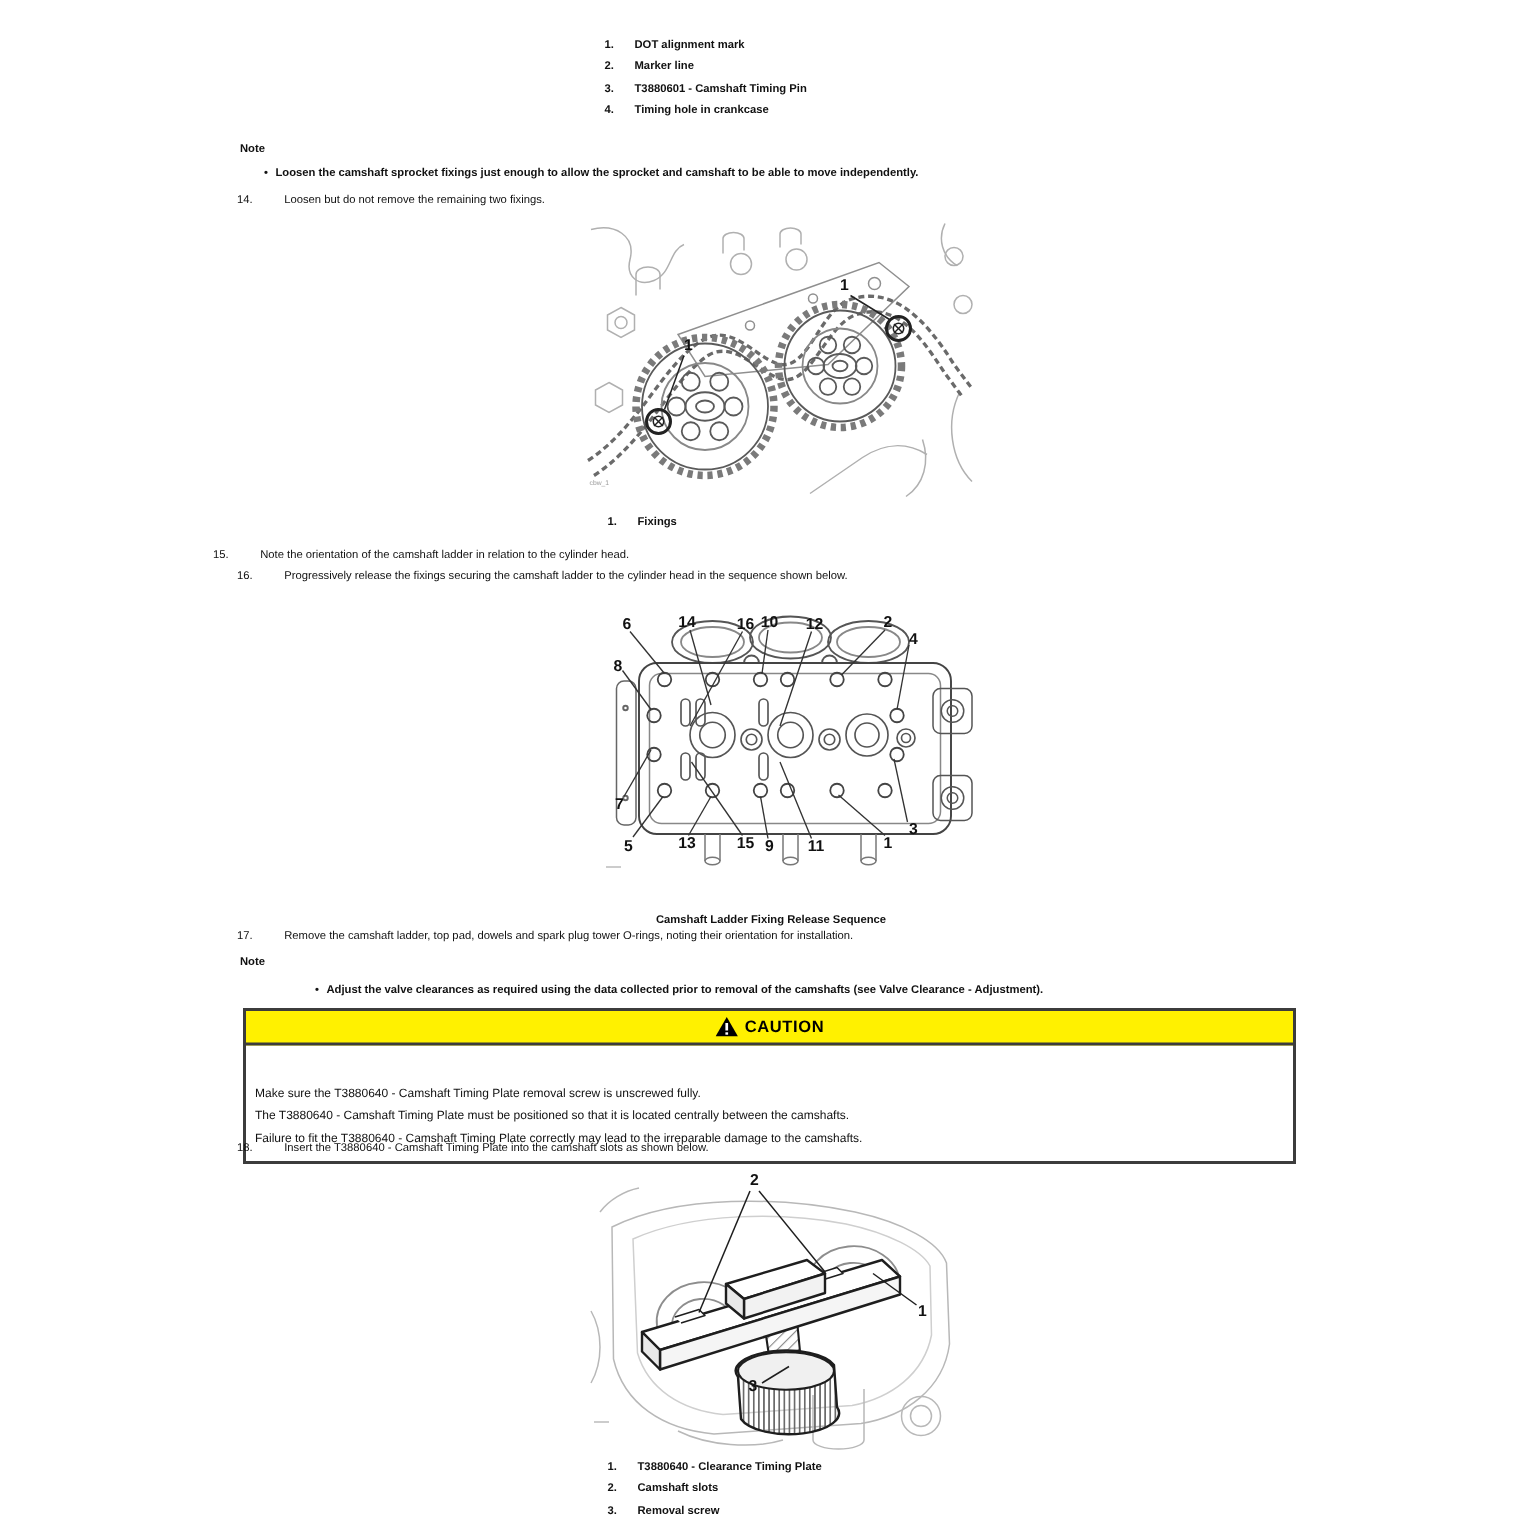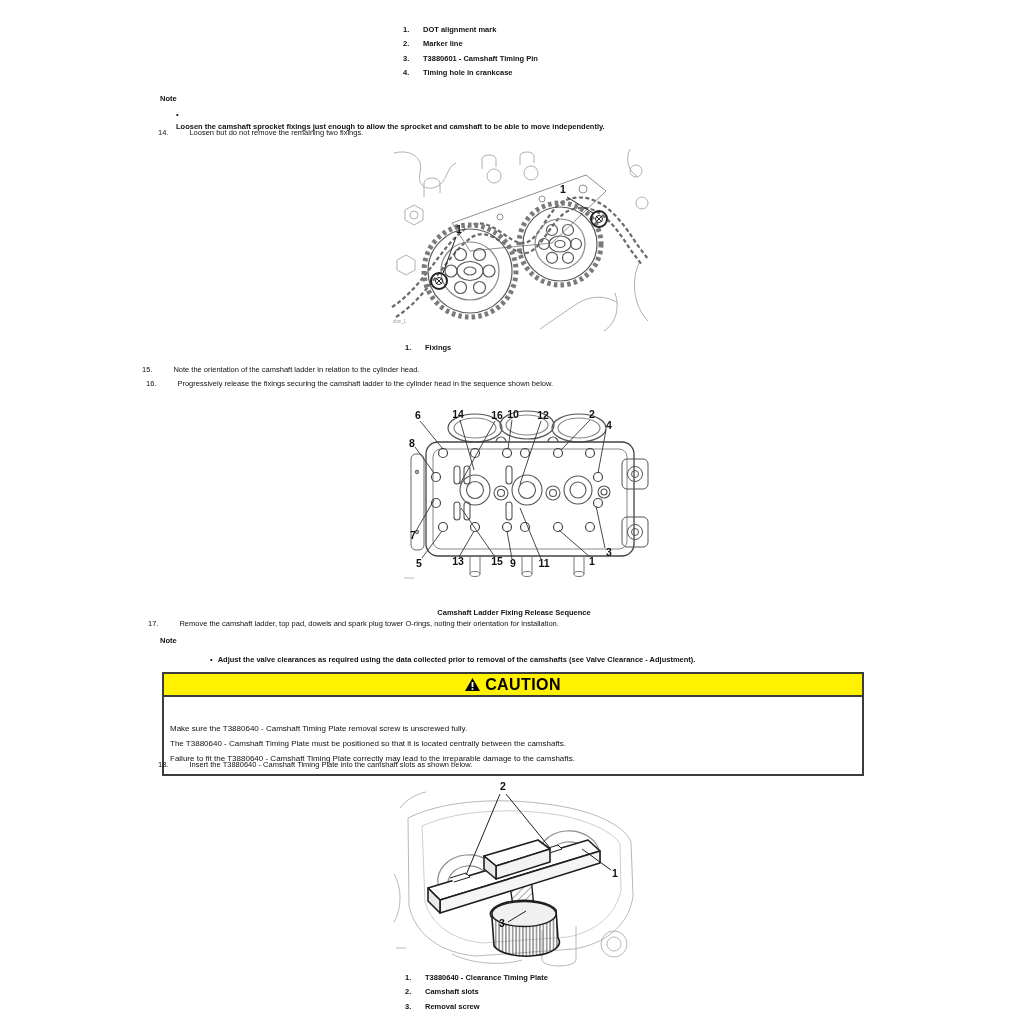--- a/index.html
+++ b/index.html
@@ -17,21 +17,21 @@
   .bullet{display:flex;font-weight:bold;font-size:7.5px;line-height:12px;white-space:nowrap;}
   .bullet .dot{margin-right:5px;}
   .bullet .dot::before{content:"\2022";}
   
   .fig-caption{display:flex;font-weight:bold;font-size:7.5px;white-space:nowrap;}
   .fig-caption .num{width:20px;}
   .fig-caption-center{width:708px;text-align:center;font-weight:bold;font-size:7.5px;margin-top:13px;}
   
   .caution{position:absolute;left:162px;top:672px;width:702px;border:2px solid #3c3c3c;background:#fff;box-sizing:border-box;}
   .caution-header{background:#FFF100;border-bottom:2px solid #3c3c3c;height:21px;display:flex;align-items:center;justify-content:center;gap:5px;}
-  .caution-title{font-weight:bold;font-size:16px;letter-spacing:0.4px;color:#000;}
+  .caution-title{font-weight:bold;font-size:11px;letter-spacing:0.4px;color:#000;}
   .caution-body{padding:24px 6px 8px 6px;}
   .caution-line{font-size:8px;line-height:15px;white-space:nowrap;}
   
   svg text.co{font-family:"Liberation Sans",sans-serif;font-weight:bold;font-size:10.5px;fill:#111;text-anchor:middle;}
   svg text.code{font-family:"Liberation Sans",sans-serif;font-size:4.5px;fill:#9a9a9a;text-anchor:start;}
 </style>
 </head>
 <body>
 
 <div id="page">
@@ -49,21 +49,21 @@
       <span class="num">3.</span>
       <span>T3880601 - Camshaft Timing Pin</span>
     </div>
     <div class="row">
       <span class="num">4.</span>
       <span>Timing hole in crankcase</span>
     </div>
   </div>
 
   <div class="abs note-h" style="left:160px;top:93px;">Note</div>
-  <div class="abs bullet" style="left:176px;top:109px;flex-direction:column;">
+  <div class="abs bullet" style="left:176px;top:109px;">
     <span class="dot"></span>
     <span>Loosen the camshaft sprocket fixings just enough to allow the sprocket and camshaft to be able to move independently.</span>
   </div>
 
   <div class="abs step" style="left:158px;top:126px;">
     <span class="num">14.</span>
     <span>Loosen but do not remove the remaining two fixings.</span>
   </div>
 
   <div class="abs" style="left:390px;top:143px;">
@@ -141,21 +141,21 @@
 
   <div class="abs fig-caption" style="left:405px;top:343px;">
     <span class="num">1.</span>
     <span>Fixings</span>
   </div>
 
   <div class="abs step" style="left:142px;top:363px;">
     <span class="num">15.</span>
     <span>Note the orientation of the camshaft ladder in relation to the cylinder head.</span>
   </div>
-  <div class="abs step" style="left:146px;top:377px;">
+  <div class="abs step" style="left:158px;top:377px;">
     <span class="num">16.</span>
     <span>Progressively release the fixings securing the camshaft ladder to the cylinder head in the sequence shown below.</span>
   </div>
 
   <div class="abs" style="left:398px;top:402px;">
     <svg width="256" height="184" viewBox="0 0 256 184">
       <g stroke="#555" fill="none" stroke-width="1.2">
         <ellipse cx="77" cy="26" rx="27" ry="14"></ellipse>
           <ellipse cx="77" cy="26" rx="21" ry="10" stroke="#888"></ellipse>
         <ellipse cx="129" cy="23" rx="27" ry="14"></ellipse>
@@ -260,21 +260,21 @@
       <text class="co" x="99" y="163">15</text>
       <text class="co" x="115" y="165">9</text>
       <text class="co" x="146" y="165">11</text>
       <text class="co" x="194" y="163">1</text>
       <text class="co" x="211" y="154">3</text>
     </svg>
   </div>
 
   <div class="abs fig-caption-center" style="left:160px;top:595px;">Camshaft Ladder Fixing Release Sequence</div>
 
-  <div class="abs step" style="left:148px;top:617px;align-items:flex-end;">
+  <div class="abs step" style="left:158px;top:617px;align-items:flex-end;">
     <span class="num">17.</span>
     <span>Remove the camshaft ladder, top pad, dowels and spark plug tower O-rings, noting their orientation for installation.</span>
   </div>
 
   <div class="abs note-h" style="left:160px;top:635px;">Note</div>
   <div class="abs bullet" style="left:176px;top:654px;margin-left:34px;">
     <span class="dot"></span>
     <span>Adjust the valve clearances as required using the data collected prior to removal of the camshafts (see Valve Clearance - Adjustment).</span>
   </div>
 

